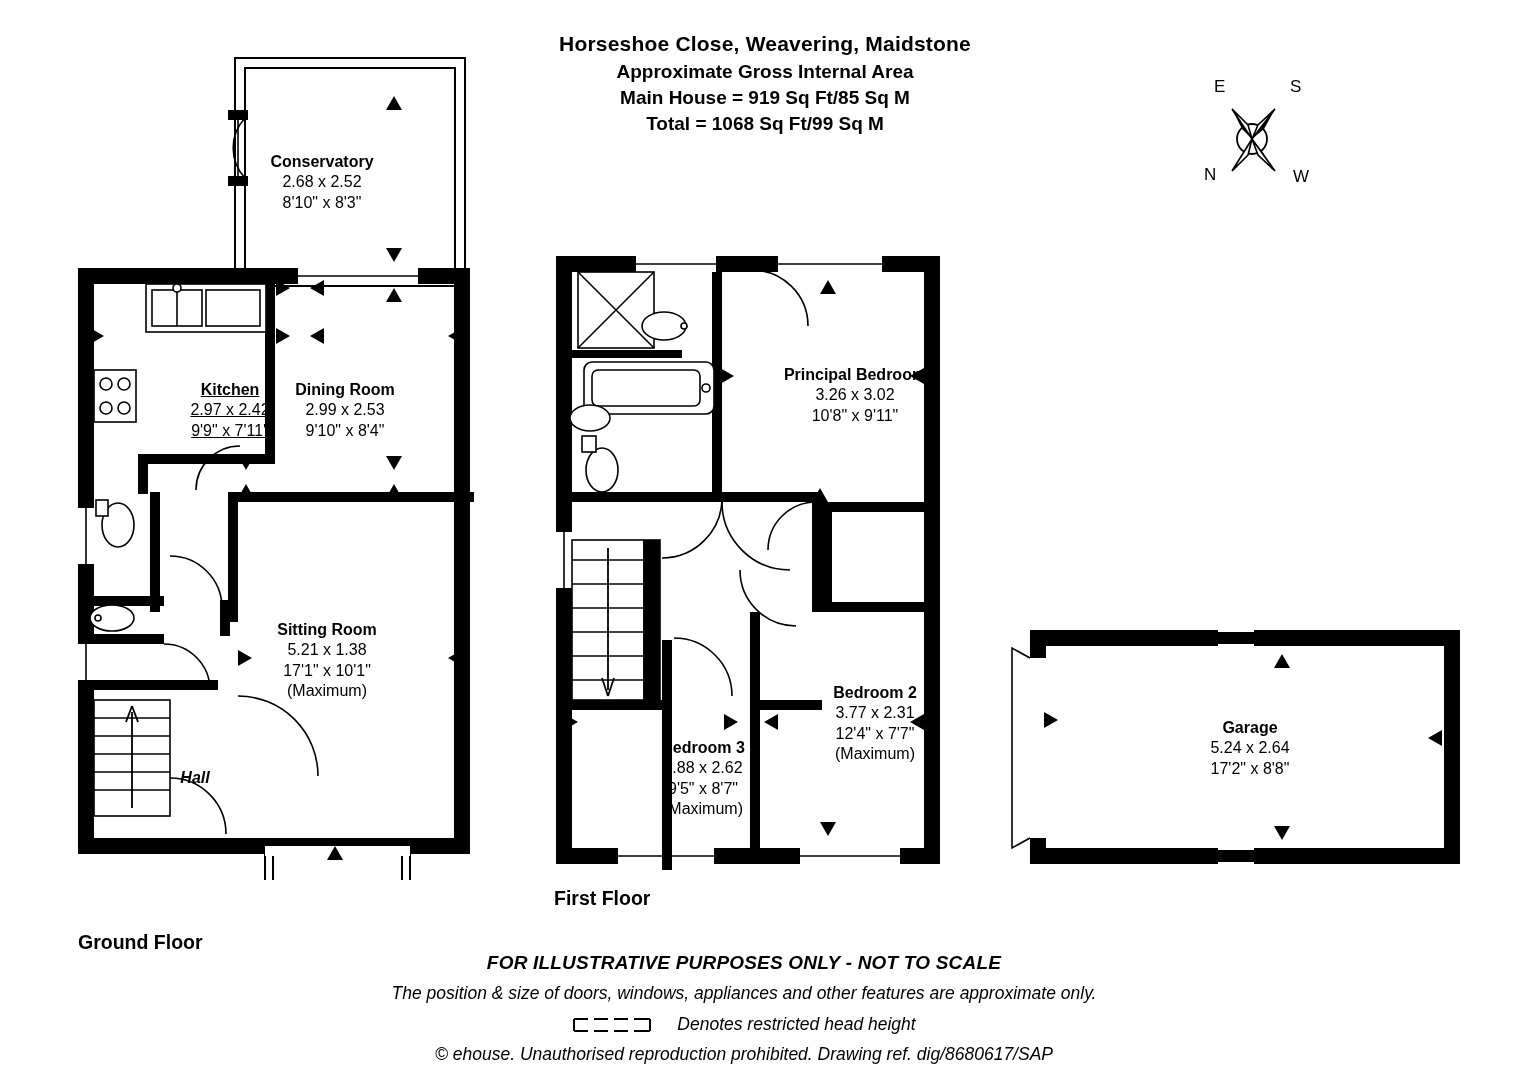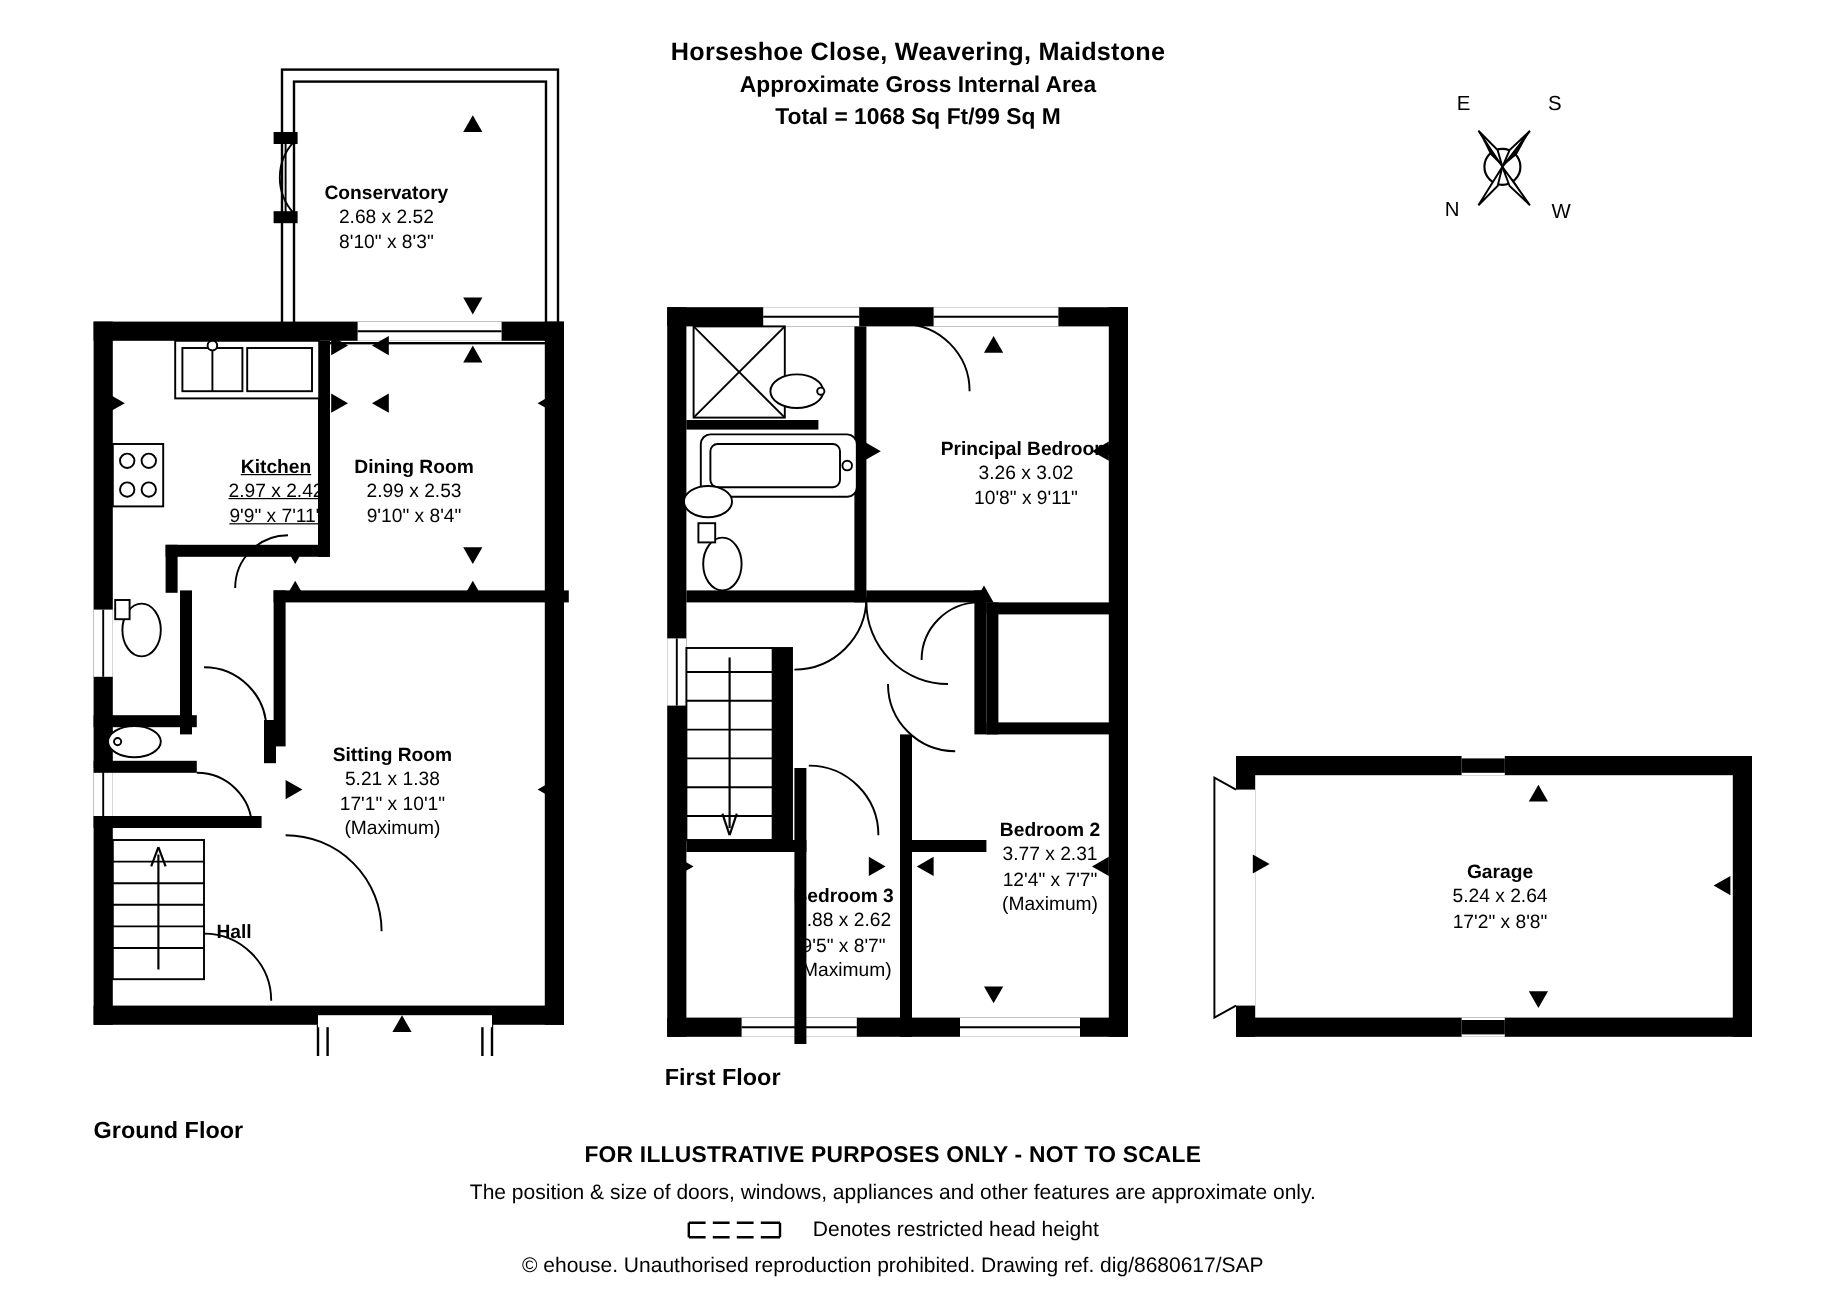--- a/index.html
+++ b/index.html
@@ -47,20 +47,21 @@
     font-size: 19.5px;
     font-weight: bold;
   }
 
   
   #footer {
     left: 0;
     top: 952px;
     width: 1488px;
     text-align: center;
+    font-style: italic;
   }
   #footer .f1 { font-size: 19px; font-weight: bold; letter-spacing: .2px; }
   #footer .f2 { font-size: 17.5px; margin-top: 9px; }
   #footer .f3row {
     margin-top: 10px;
     display: flex;
     align-items: center;
     justify-content: center;
     gap: 25px;
     font-size: 17.5px;
@@ -78,20 +79,21 @@
   .thin1 { fill: none; stroke: #000; stroke-width: 1.6; }
 </style>
 </head>
 <body>
 
 <div class="stage">
 
   <div class="abs" id="header">
     <div class="title">Horseshoe Close, Weavering, Maidstone</div>
     <div class="sub">Approximate Gross Internal Area</div>
+    <div class="sub">Main House = 919 Sq Ft/85 Sq M</div>
     <div class="sub">Total = 1068 Sq Ft/99 Sq M</div>
   </div>
 
   <div class="abs" style="left:1190px; top:85px; width:130px; height:115px;">
     <svg width="130" height="115" viewBox="0 0 130 115">
       <g stroke="#000" stroke-width="1.8" fill="#fff">
         <circle cx="62" cy="54" r="15"></circle>
       </g>
       <g fill="#000">
 
@@ -238,21 +240,21 @@
       <div>9'10" x 8'4"</div>
     </div>
 
     <div class="abs room-label" style="left:172px; top:580px; width:190px;">
       <div class="nm">Sitting Room</div>
       <div>5.21 x 1.38</div>
       <div>17'1" x 10'1"</div>
       <div>(Maximum)</div>
     </div>
 
-    <div class="abs room-label" style="left:90px; top:728px; width:90px;">
+    <div class="abs room-label" style="left:90px; top:728px; width:90px;font-style:italic;">
       <div class="nm">Hall</div>
     </div>
   </div>
 
   <div class="abs room-label" style="left:222px; top:152px; width:200px;">
     <div class="nm">Conservatory</div>
     <div>2.68 x 2.52</div>
     <div>8'10" x 8'3"</div>
   </div>
 

